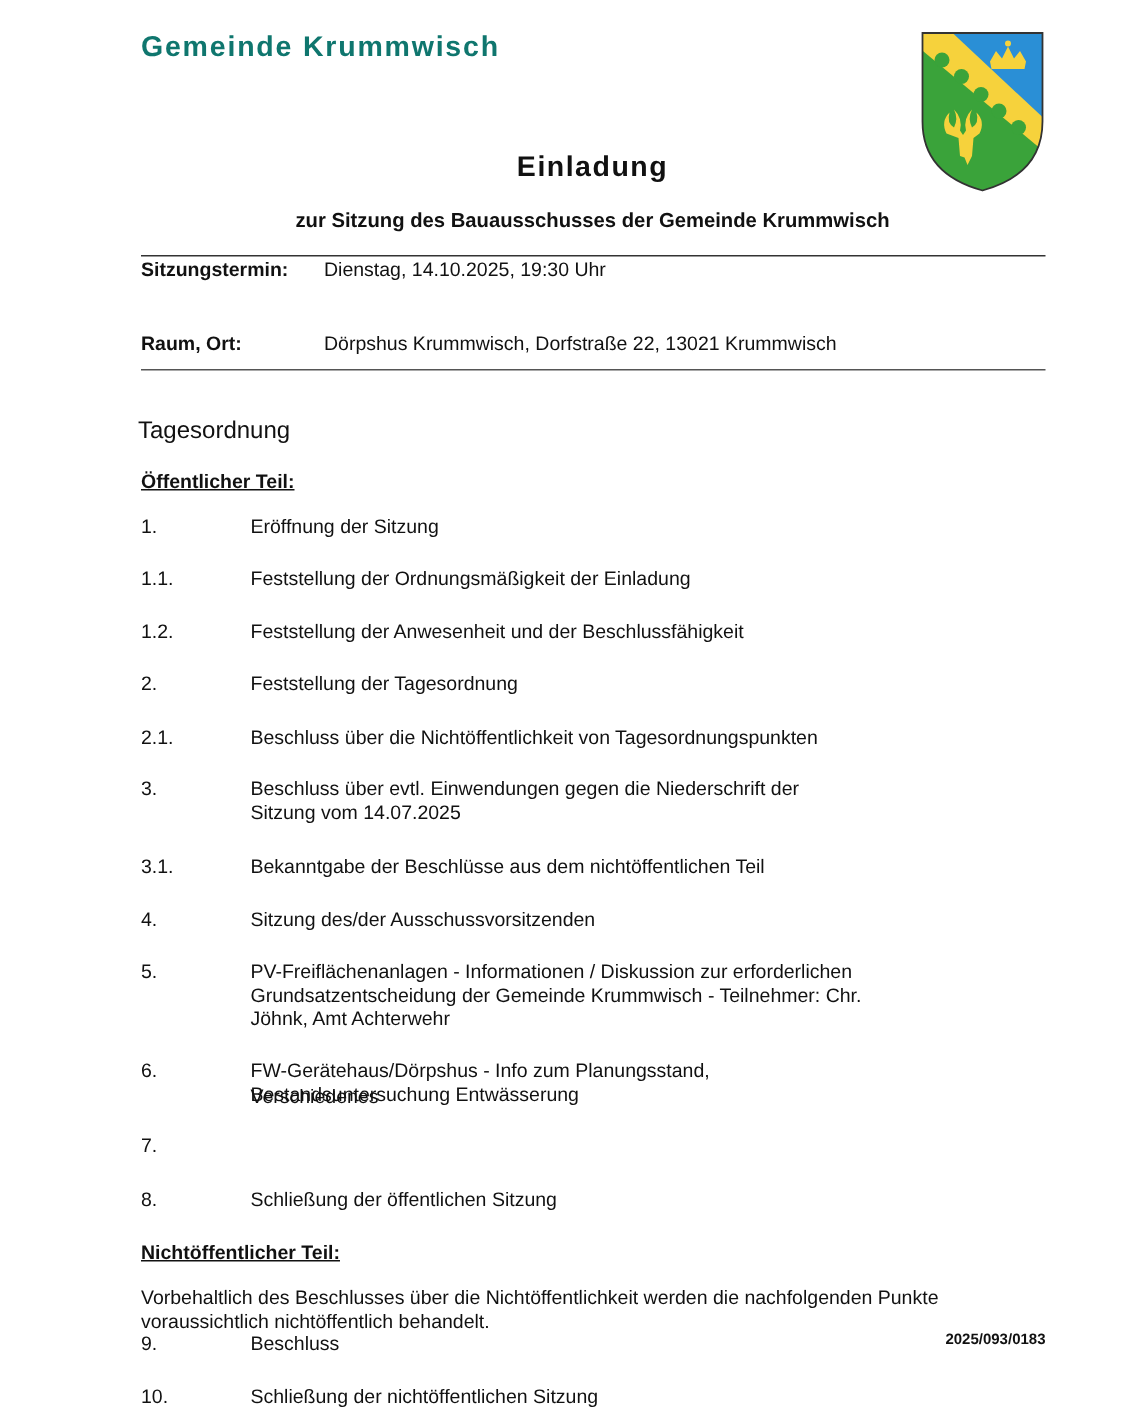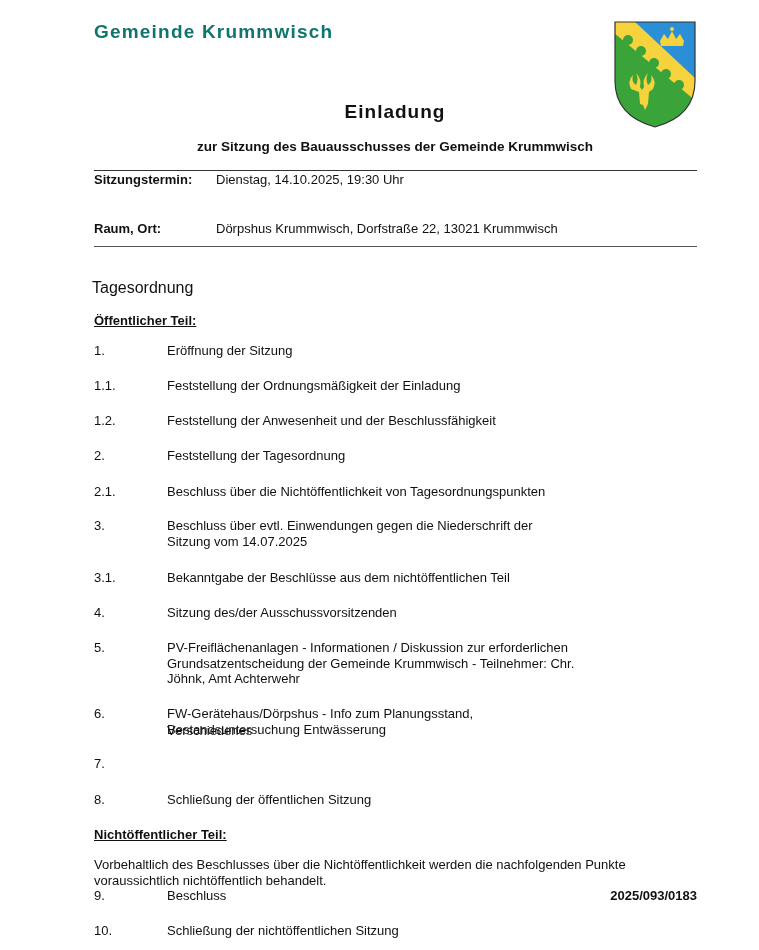--- a/index.html
+++ b/index.html
@@ -96,21 +96,21 @@
     .note {
       left: 94px;
       top: 857px;
       width: 600px;
       font-size: 13px;
       line-height: 15.5px;
     }
     .ref {
       right: 62px;
       top: 888px;
-      font-size: 13px;
+      font-size: 10px;
       font-weight: bold;
     }
   </style>
 </head>
 <body>
 
 <div class="abs municipality">Gemeinde Krummwisch</div>
 
 <svg class="abs crest" viewBox="0 0 82 107">
   <defs>

